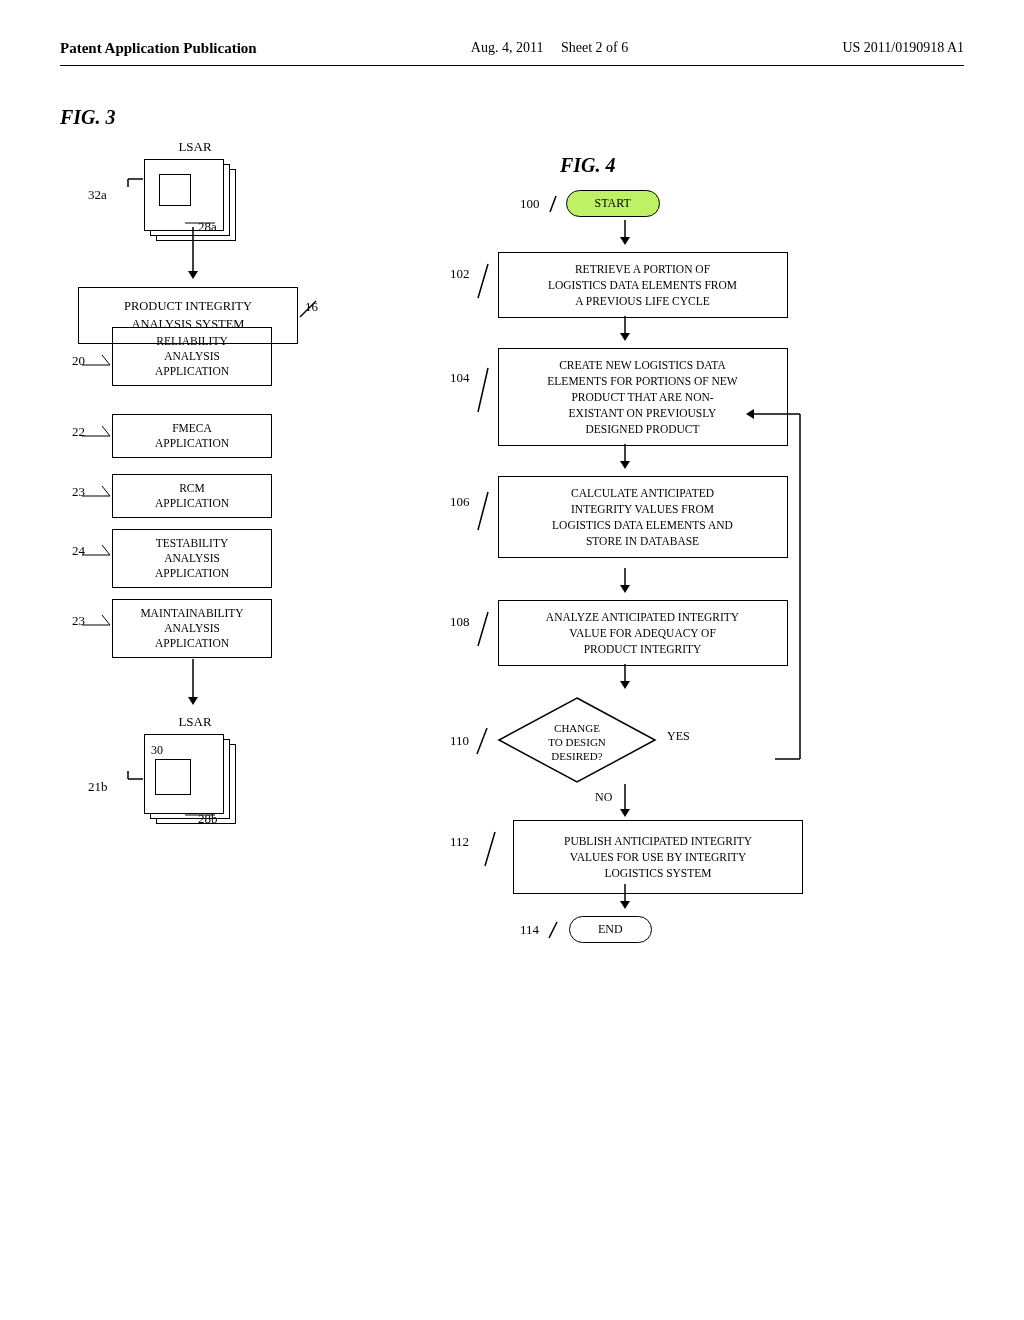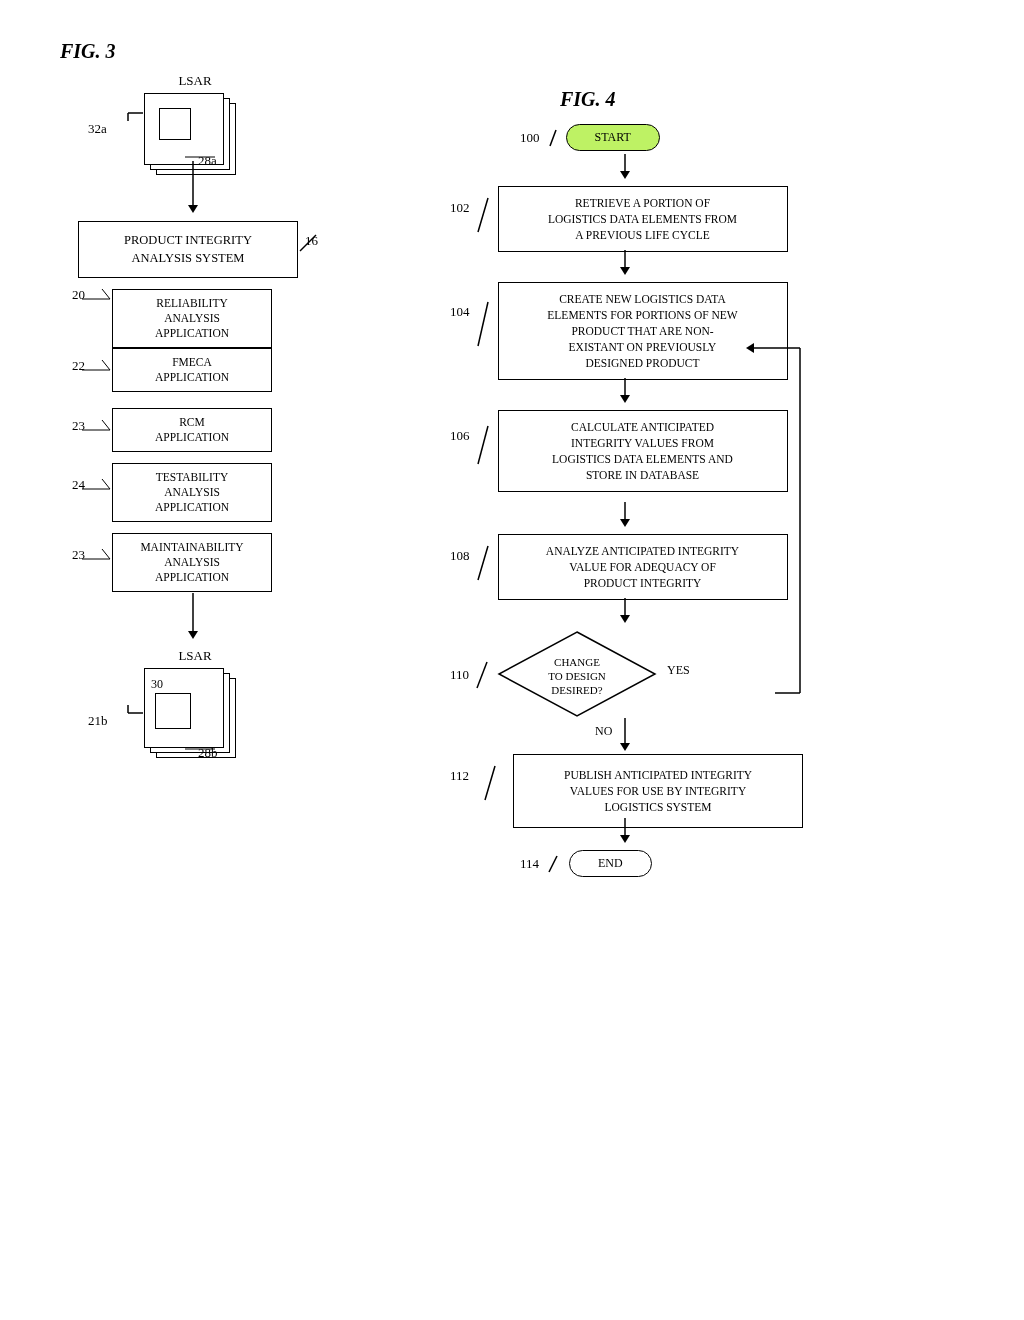--- a/index.html
+++ b/index.html
@@ -68,20 +68,28 @@
       font-size: 20px;
       font-weight: bold;
       margin-bottom: 10px;
     }
   </style>
 </head>
 <body>
 
 <div class="page">
 
+  <div class="header">
+    <div class="header-left">Patent Application Publication</div>
+    <div class="header-center">
+      <span>Aug. 4, 2011</span>&nbsp;&nbsp;&nbsp;&nbsp;
+      <span>Sheet 2 of 6</span>
+    </div>
+    <div class="header-right">US 2011/0190918 A1</div>
+  </div>
 
   <div class="content-area">
 
     <div class="left-diagram">
       <div class="fig-label">FIG. 3</div>
 
       <div style="position:relative; width:320px; height:960px;">
 
         <div style="position:absolute; top:0; left:80px;">
           <div style="font-size:13px; text-align:center; margin-bottom:4px;">LSAR</div>
@@ -108,21 +116,21 @@
         <div style="position:absolute; top:148px; left:18px; width:220px; border:1.5px solid #000; padding:10px 8px; text-align:center; font-size:12.5px; line-height:1.4;">
           PRODUCT INTEGRITY<br>ANALYSIS SYSTEM
         </div>
 
         <div style="position:absolute; top:160px; left:245px; font-size:13px;">16</div>
 
         <svg style="position:absolute; top:160px; left:238px;" width="20" height="20">
           <line x1="18" y1="2" x2="2" y2="18" stroke="#000" stroke-width="1.5"></line>
         </svg>
 
-        <div style="position:absolute; top:216px; left:52px; width:160px; border:1.5px solid #000; padding:6px 6px; text-align:center; font-size:11.5px; line-height:1.3;">
+        <div style="position:absolute; top:188px; left:52px; width:160px; border:1.5px solid #000; padding:6px 6px; text-align:center; font-size:11.5px; line-height:1.3;">
           RELIABILITY<br>ANALYSIS<br>APPLICATION
         </div>
         <div style="position:absolute; top:214px; left:12px; font-size:13px;">20</div>
         <svg style="position:absolute; top:214px; left:22px;" width="30" height="16">
           <line x1="0" y1="12" x2="28" y2="12" stroke="#000" stroke-width="1"></line>
           <line x1="20" y1="2" x2="28" y2="12" stroke="#000" stroke-width="1"></line>
         </svg>
 
         <div style="position:absolute; top:275px; left:52px; width:160px; border:1.5px solid #000; padding:6px 6px; text-align:center; font-size:11.5px; line-height:1.3;">
           FMECA<br>APPLICATION

